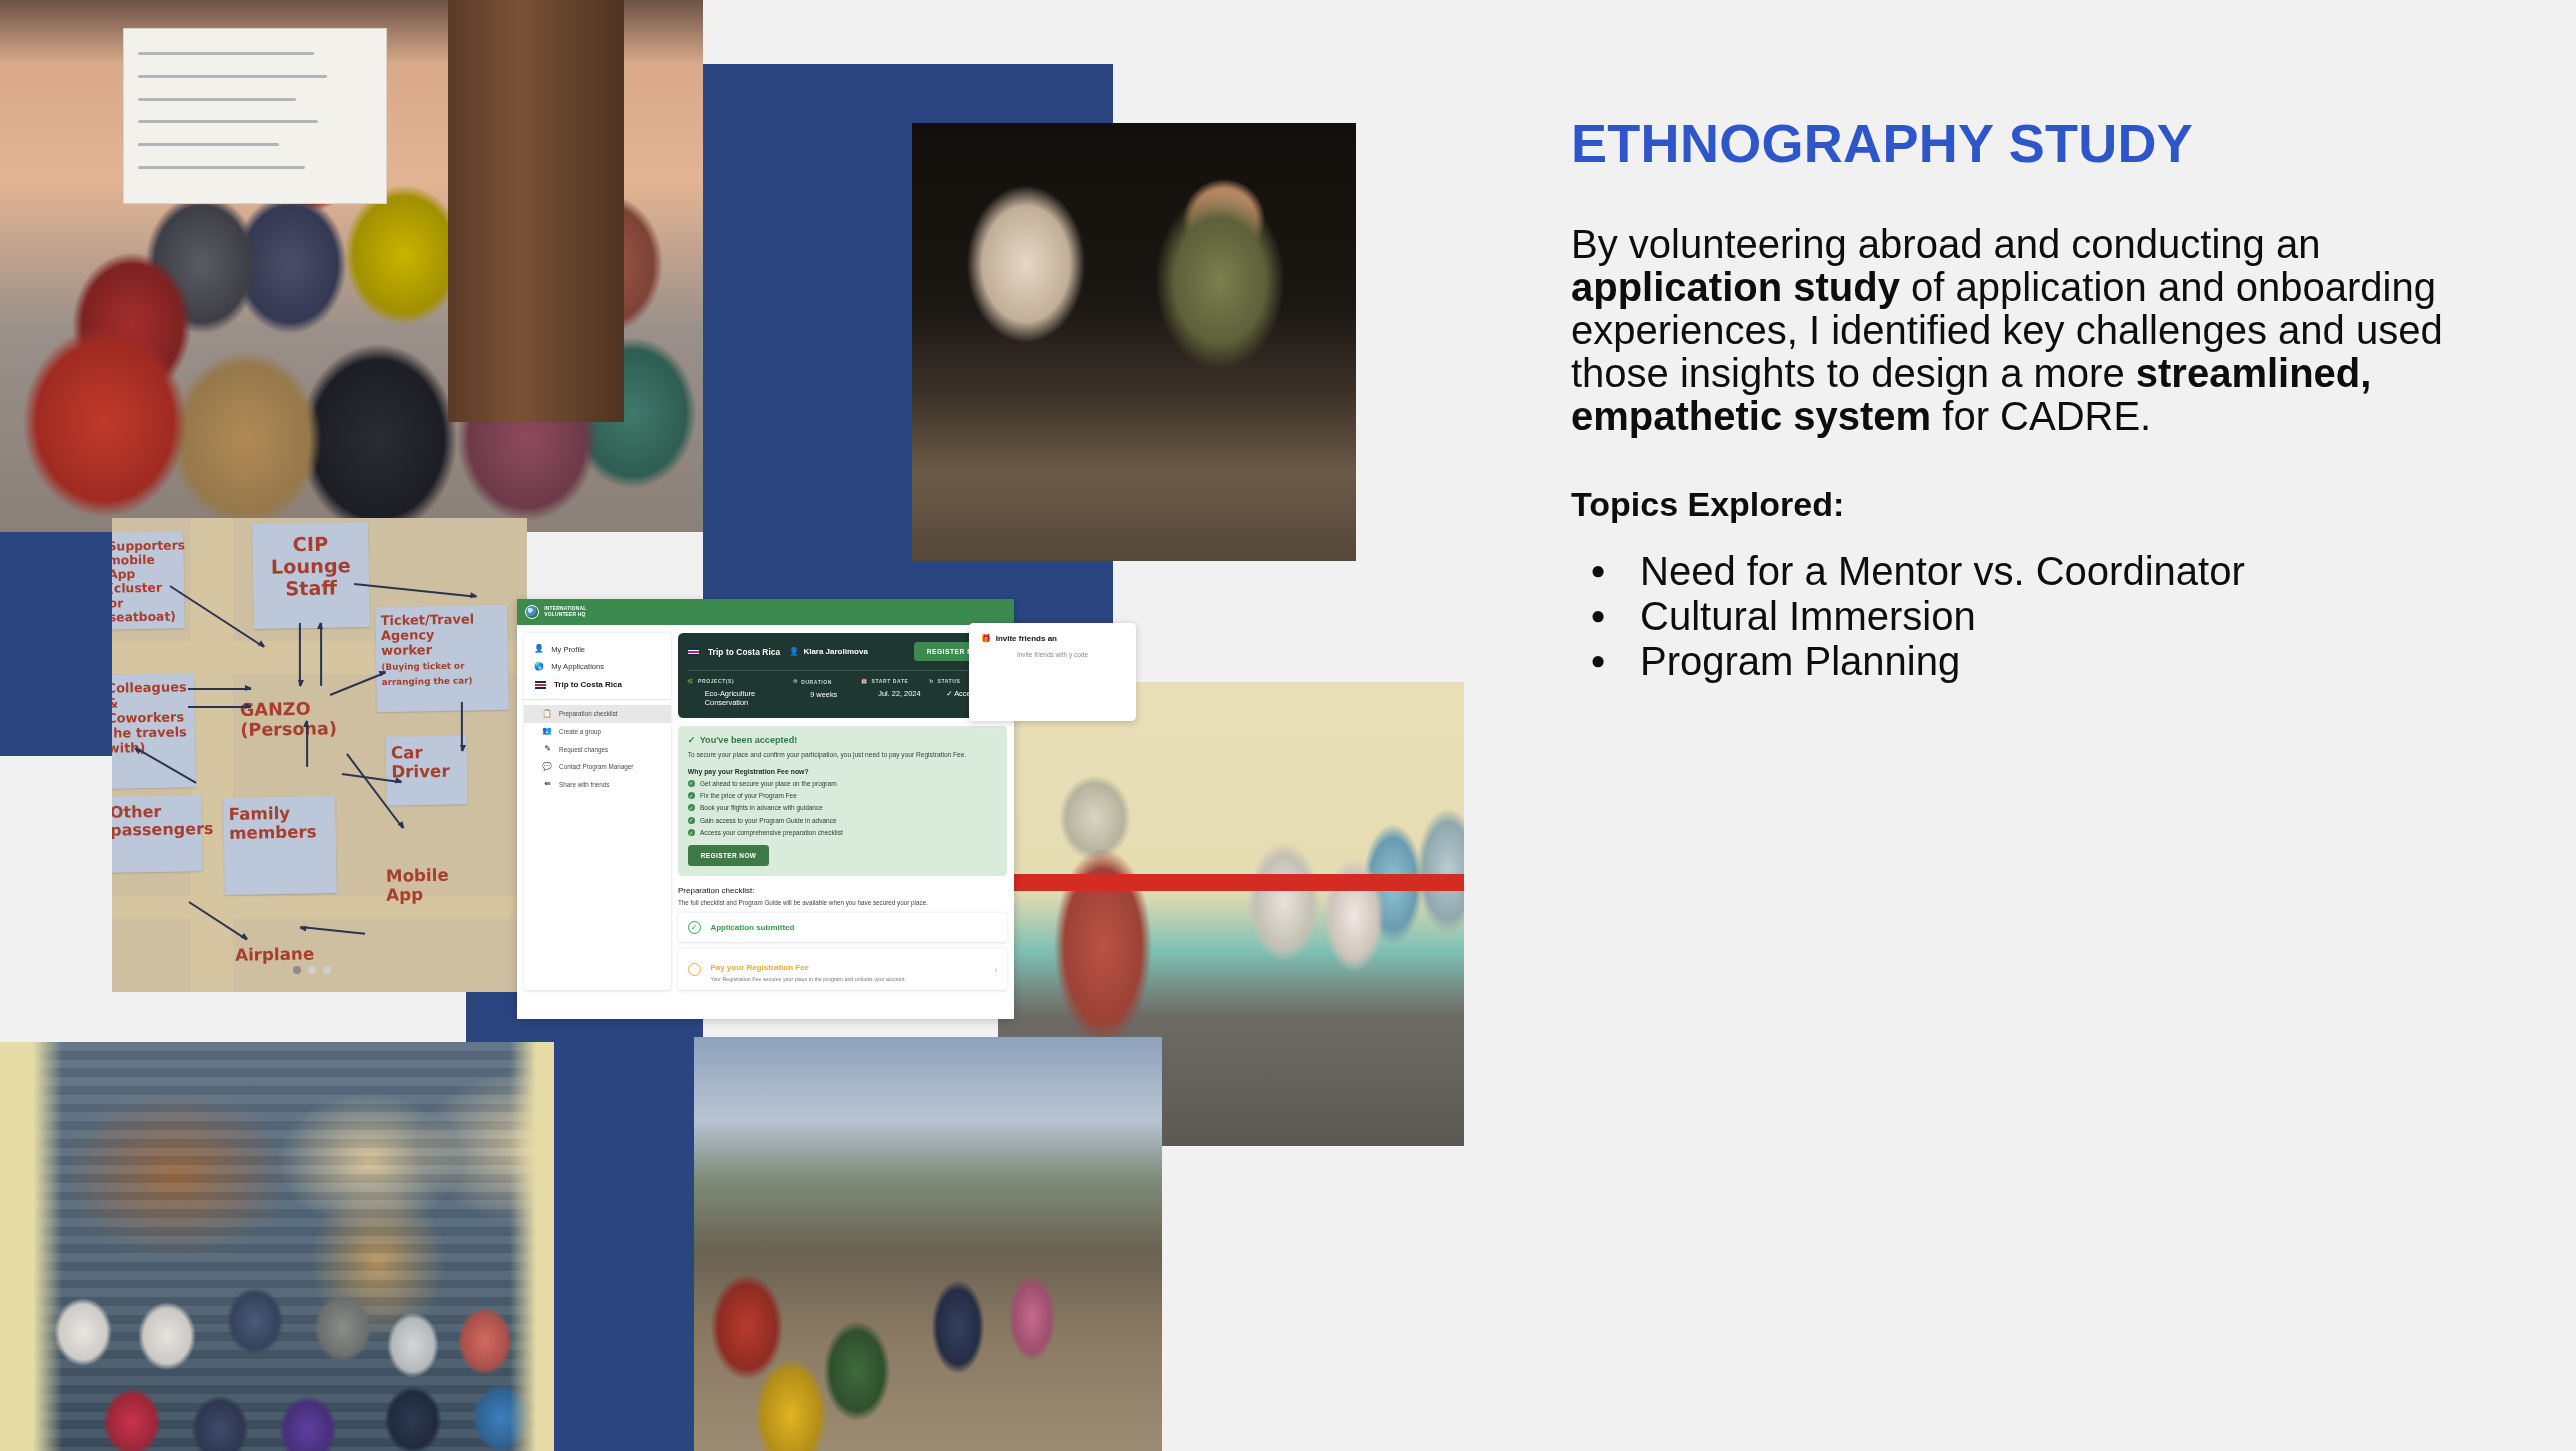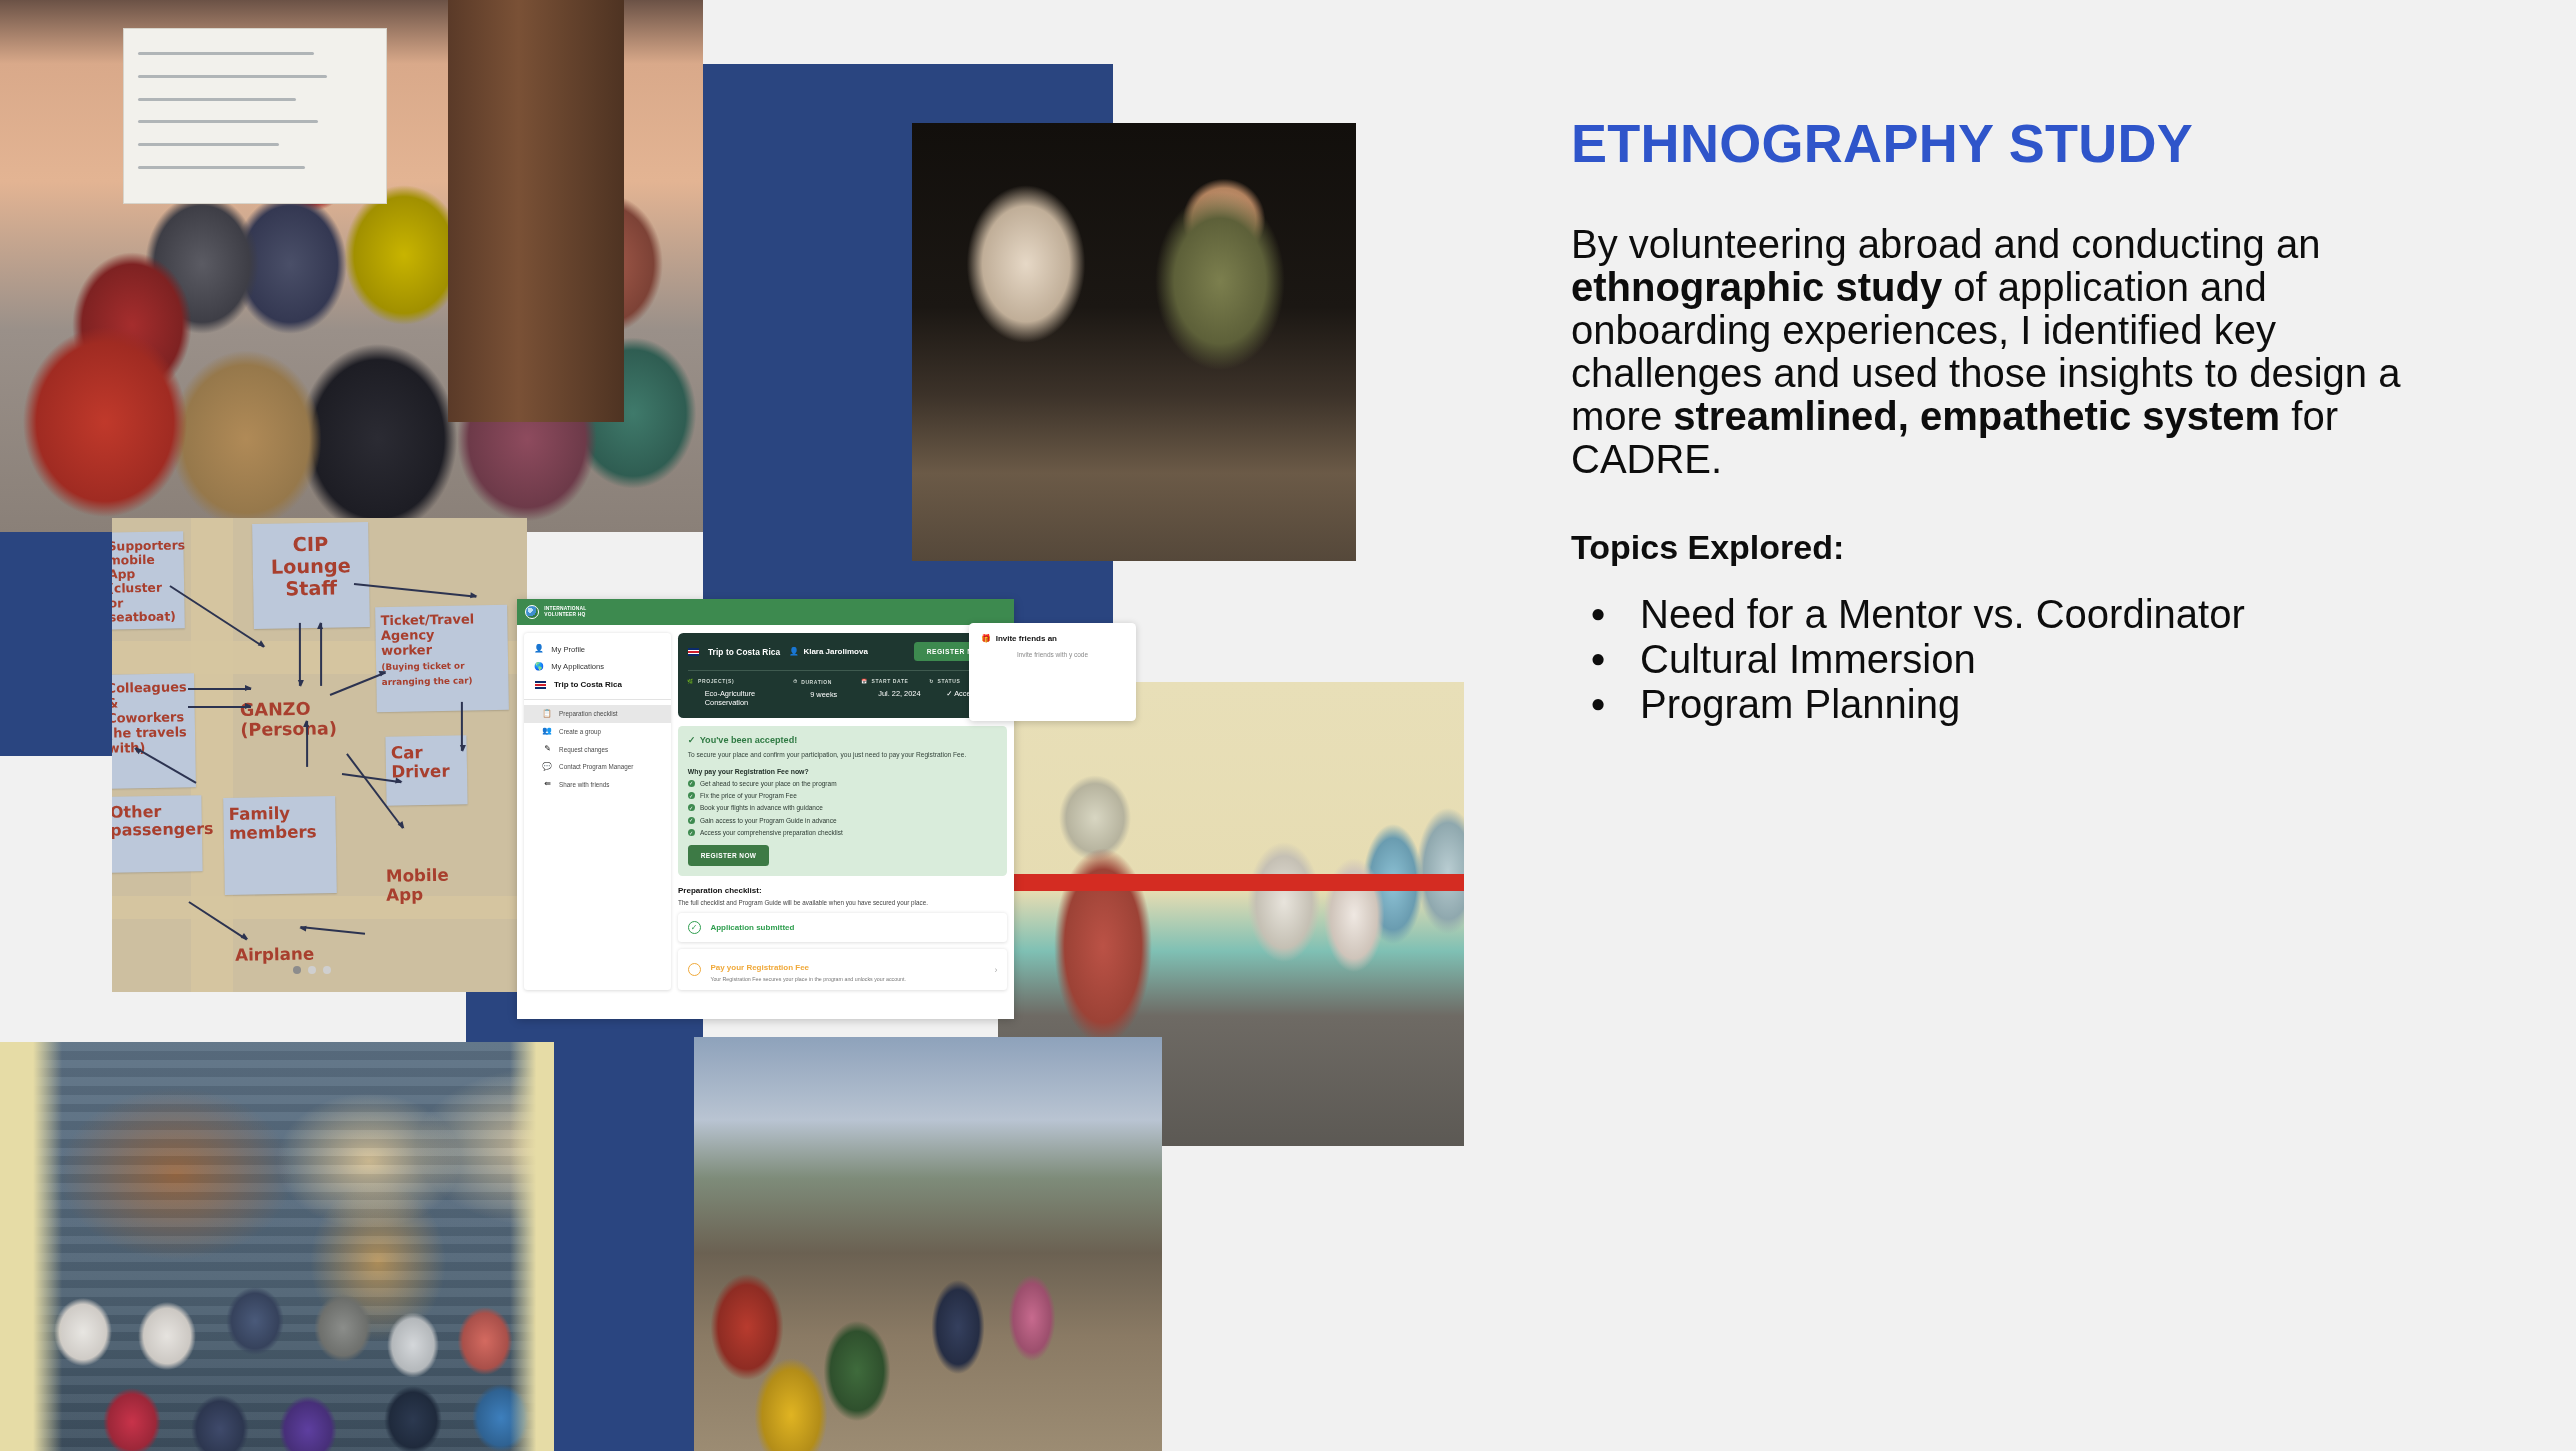--- a/index.html
+++ b/index.html
@@ -170,21 +170,21 @@
   .tc-val { font-size:7.4px; margin-top:5.3px; color:#fff;padding-left:17px; }
 
   .accept { background:#d9ecdb; border-radius:4.4px; margin-top:8px; padding:8.8px 9.7px 10.5px; }
   .acc-h { color:#2f7a43; font-size:9.1px; font-weight:bold; display:flex; align-items:center; gap:4.4px; }
   .acc-p { font-size:6.6px; color:#33423a; margin-top:5.3px; line-height:1.45; }
   .acc-q { font-size:6.9px; font-weight:bold; color:#23302a; margin-top:8px; }
   .acc-li { font-size:6.5px; color:#2d3a33; margin-top:5.3px; display:flex; align-items:center; gap:5.3px; }
   .tick { width:7px;height:7px;border-radius:50%;background:#3d8a4f;color:#fff;font-size:5.3px;display:flex;align-items:center;justify-content:center;flex:none; }
   .acc-btn { display:inline-block; margin-top:8.8px; background:#3d7a45; color:#fff; font-size:6.5px; font-weight:bold; letter-spacing:0.4px; padding:7px 13px; border-radius:3.5px; }
 
-  .prep-h { font-size:8px; font-weight:bold; color:#111; margin-top:9.7px; }
+  .prep-h { font-size:8px; font-weight:normal; color:#111; margin-top:9.7px; }
   .prep-p { font-size:6.3px; color:#444; margin-top:4.4px; }
   .chk { background:#fff; box-shadow:0 0.9px 3.5px rgba(0,0,0,.13); border-radius:3.5px; margin-top:7px; padding:8px 9.7px; display:flex; align-items:center; gap:9.7px; }
   .chk-ring { width:13px;height:13px;border-radius:50%;border:1.4px solid #2f9e4f; color:#2f9e4f; font-size:8px; display:flex;align-items:center;justify-content:center; flex:none; }
   .chk-ring.amber { border-color:#f0a93a; }
   .chk-t { font-size:8px; font-weight:bold; color:#2f9e4f; }
   .chk-t.amber { color:#f0a93a;margin-top:24px; }
   .chk-s { font-size:5.3px; color:#777; margin-top:2.6px; }
   .chev { margin-left:auto; color:#aaa; font-size:8.8px; }
 
   .invite { position:absolute; left:969px; top:623px; width:167px; height:98px;
@@ -426,21 +426,21 @@
       <div class="inv-p">Invite friends with y
 code</div>
     </div>
 
   </div>
 
   <div class="right">
 
     <h1 class="title">ETHNOGRAPHY STUDY</h1>
 
-    <p class="para"><span>By volunteering abroad and conducting an </span><b>ethnographic study</b><span> of application and onboarding experiences, I identified key challenges and used those insights to design a more </span><b>streamlined, empathetic system</b><span> for CADRE.</span></p>
+    <p class="para"><span>By volunteering abroad and conducting an </span><b>application study</b><span> of application and onboarding experiences, I identified key challenges and used those insights to design a more </span><b>streamlined, empathetic system</b><span> for CADRE.</span></p>
 
     <h2 class="topics">Topics Explored:</h2>
 
     <ul class="bullets">
       <li>
         <span class="bul">●</span>
         <span class="bul-t">Need for a Mentor vs. Coordinator</span>
       </li>
       <li>
         <span class="bul">●</span>

